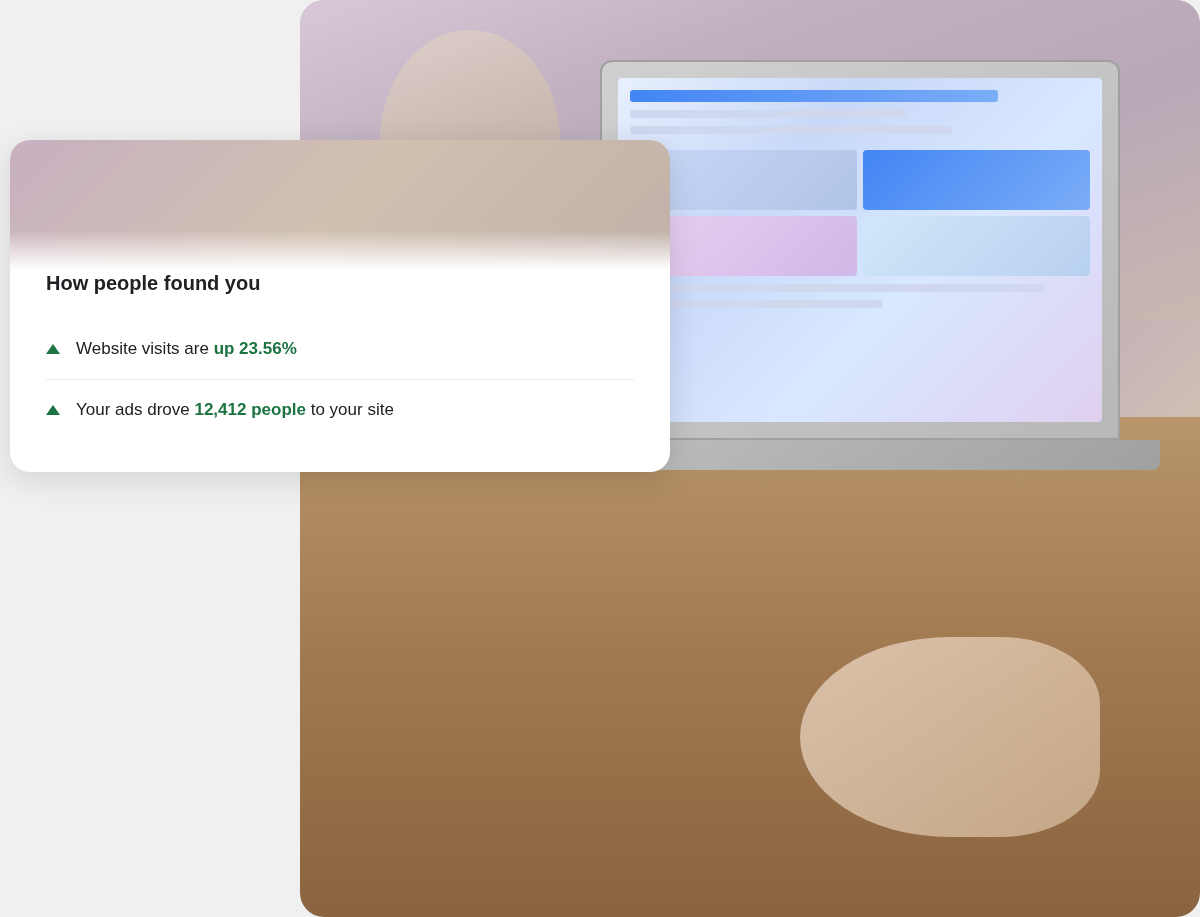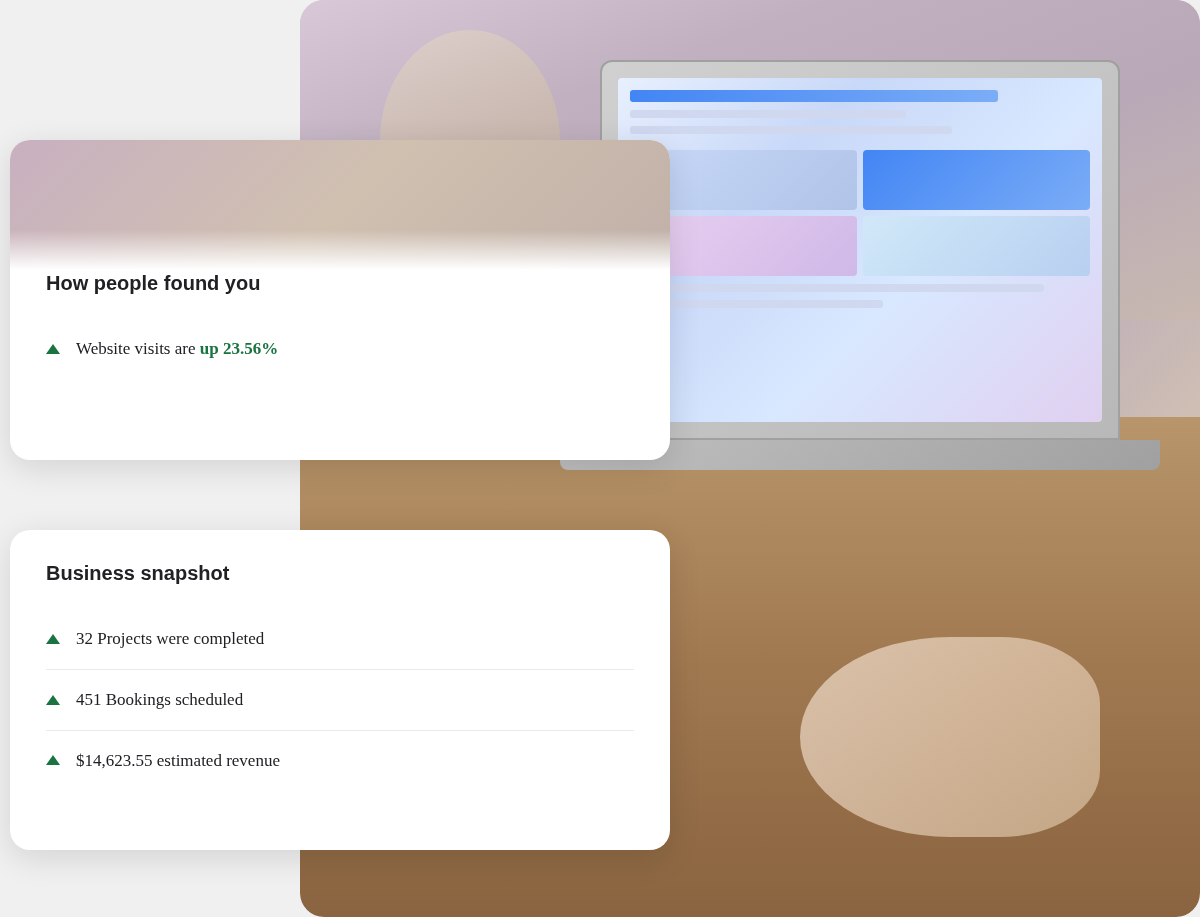--- a/index.html
+++ b/index.html
@@ -178,21 +178,20 @@
       font-weight: 700;
       color: #202124;
       margin-bottom: 24px;
     }
 
     .stat-item {
       display: flex;
       align-items: center;
       padding: 18px 0;
       border-bottom: 1px solid #e8eaed;
-      font-family: Liberation Serif, serif;
     }
 
     .stat-item:last-child {
       border-bottom: none;
     }
 
     .arrow-up {
       width: 0;
       height: 0;
       border-left: 7px solid transparent;
@@ -285,42 +284,24 @@
     <div style="margin-top: 100px;">
       <div class="card-title">How people found you</div>
 
       <div class="stat-item">
         <div class="arrow-up"></div>
         <div class="stat-text">
           Website visits are <span class="stat-highlight">up 23.56%</span>
         </div>
       </div>
 
+      <div class="stat-item">
+        <div class="arrow-up"></div>
+        <div class="stat-text">
+          Your ads drove <span class="stat-highlight">12,412 people</span> to your site
+        </div>
+      </div>
 
     </div>
   </div>
 
-  <div class="card card-bottom">
-    <div class="card-title">Business snapshot</div>
-
-    <div class="stat-item">
-      <div class="arrow-up"></div>
-      <div class="stat-text">
-        32 Projects were completed
-      </div>
-    </div>
-
-    <div class="stat-item">
-      <div class="arrow-up"></div>
-      <div class="stat-text">
-        451 Bookings scheduled
-      </div>
-    </div>
-
-    <div class="stat-item">
-      <div class="arrow-up"></div>
-      <div class="stat-text">
-        $14,623.55 estimated revenue
-      </div>
-    </div>
-  </div>
 
 </div>
 
 </body></html>

